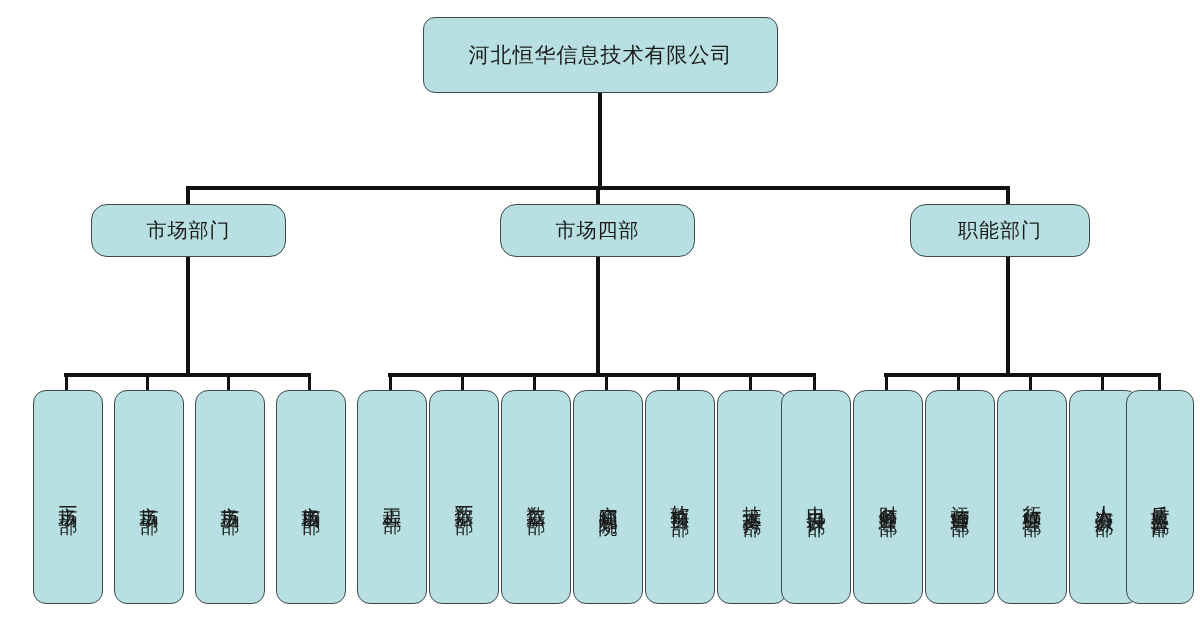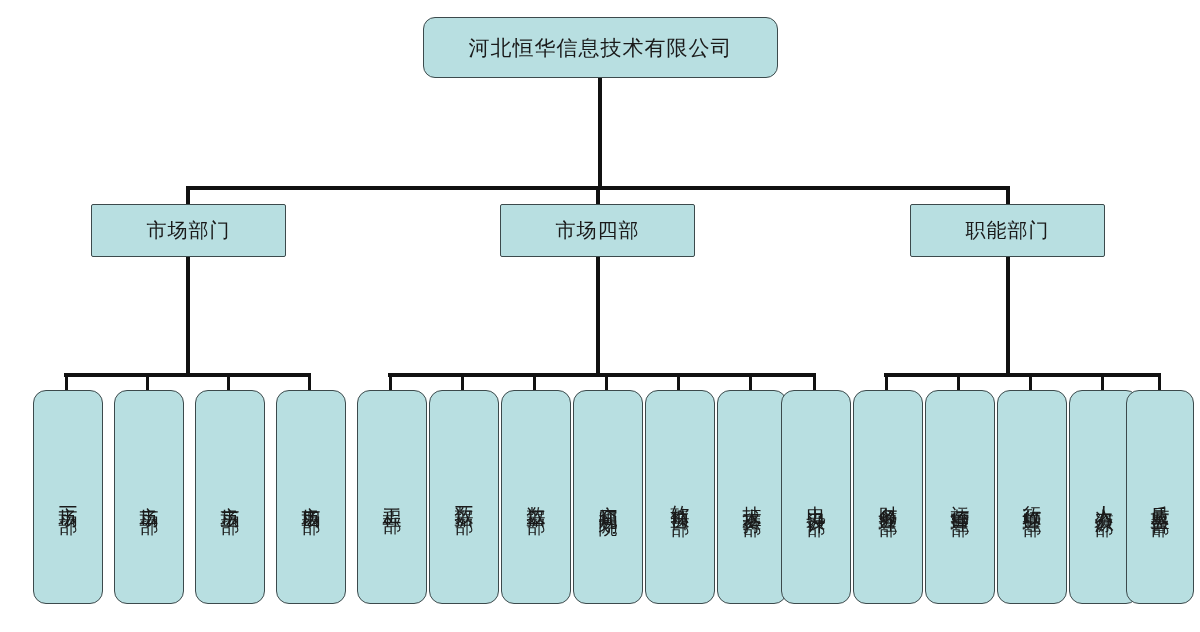--- a/index.html
+++ b/index.html
@@ -30,21 +30,21 @@
     justify-content: center;
     color: #1a1a1a;
     z-index: 3;
   }
   .node.root {
     border-radius: 12px;
     font-size: 21px;
     letter-spacing: 1px;
   }
   .node.level2 {
-    border-radius: 2px;
+    border-radius: 16px;
     font-size: 20px;
     letter-spacing: 1px;
   }
   .node.leaf {
     border-radius: 13px;
     font-size: 19px;
   }
   .node.leaf .vtext {
     writing-mode: vertical-rl;
     text-orientation: upright;
@@ -61,41 +61,41 @@
   }
   .conn.v { width: 4px; }
   .conn.h { height: 4px; }
   .conn.thin-v { width: 3px; }
 </style>
 </head>
 <body>
 
 <div id="chart-canvas">
 
-  <div class="node root" style="left:423px; top:17px; width:355px; height:61px;">
+  <div class="node root" style="left:423px; top:17px; width:355px; height:76px;">
     <span>河北恒华信息技术有限公司</span>
   </div>
 
   <div class="conn v" style="left:598px; top:78px; height:110px;"></div>
 
   <div class="conn h" style="left:186px; top:186px; width:824px;"></div>
 
   <div class="conn v" style="left:186px; top:186px; height:20px;"></div>
   <div class="conn v" style="left:596px; top:186px; height:20px;"></div>
   <div class="conn v" style="left:1006px; top:186px; height:20px;"></div>
 
   <div class="node level2" style="left:91px; top:204px; width:195px; height:53px;">
     <span>市场部门</span>
   </div>
 
   <div class="node level2" style="left:500px; top:204px; width:195px; height:53px;">
     <span>市场四部</span>
   </div>
 
-  <div class="node level2" style="left:910px; top:204px; width:195px; height:53px;">
+  <div class="node level2" style="left:910px; top:204px; width:180px; height:53px;">
     <span>职能部门</span>
   </div>
 
   <div class="conn v" style="left:186px; top:257px; height:118px;"></div>
   <div class="conn h" style="left:64px; top:373px; width:247px;"></div>
   <div class="conn thin-v" style="left:65px; top:373px; height:19px;"></div>
   <div class="conn thin-v" style="left:146px; top:373px; height:19px;"></div>
   <div class="conn thin-v" style="left:227px; top:373px; height:19px;"></div>
   <div class="conn thin-v" style="left:308px; top:373px; height:19px;"></div>
 

